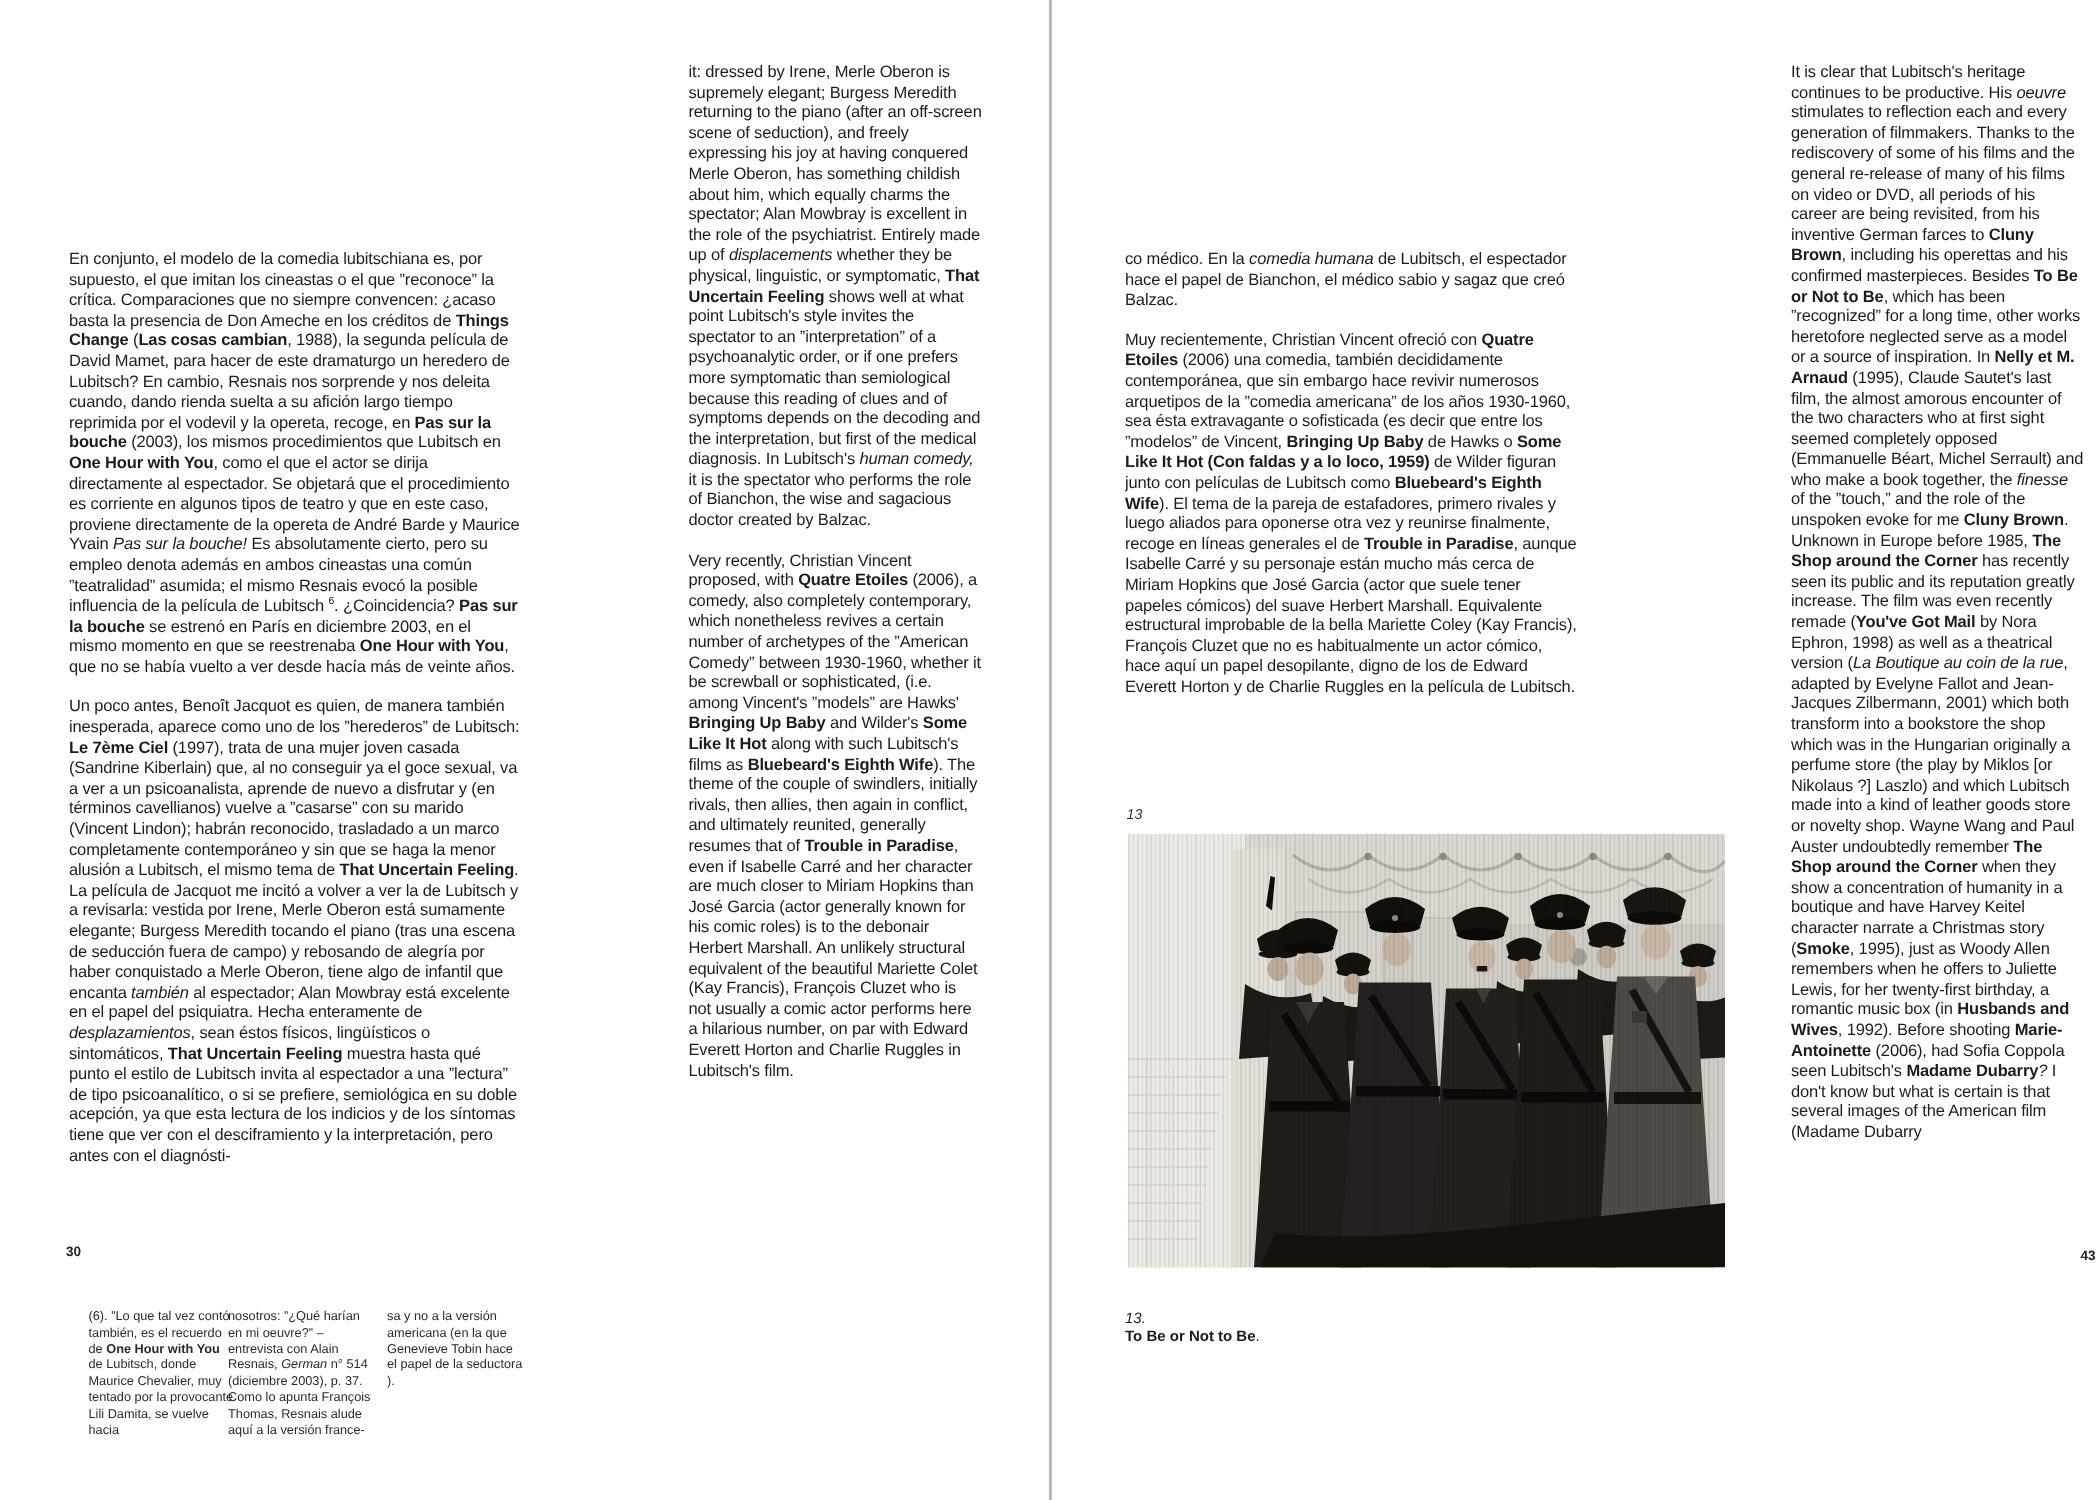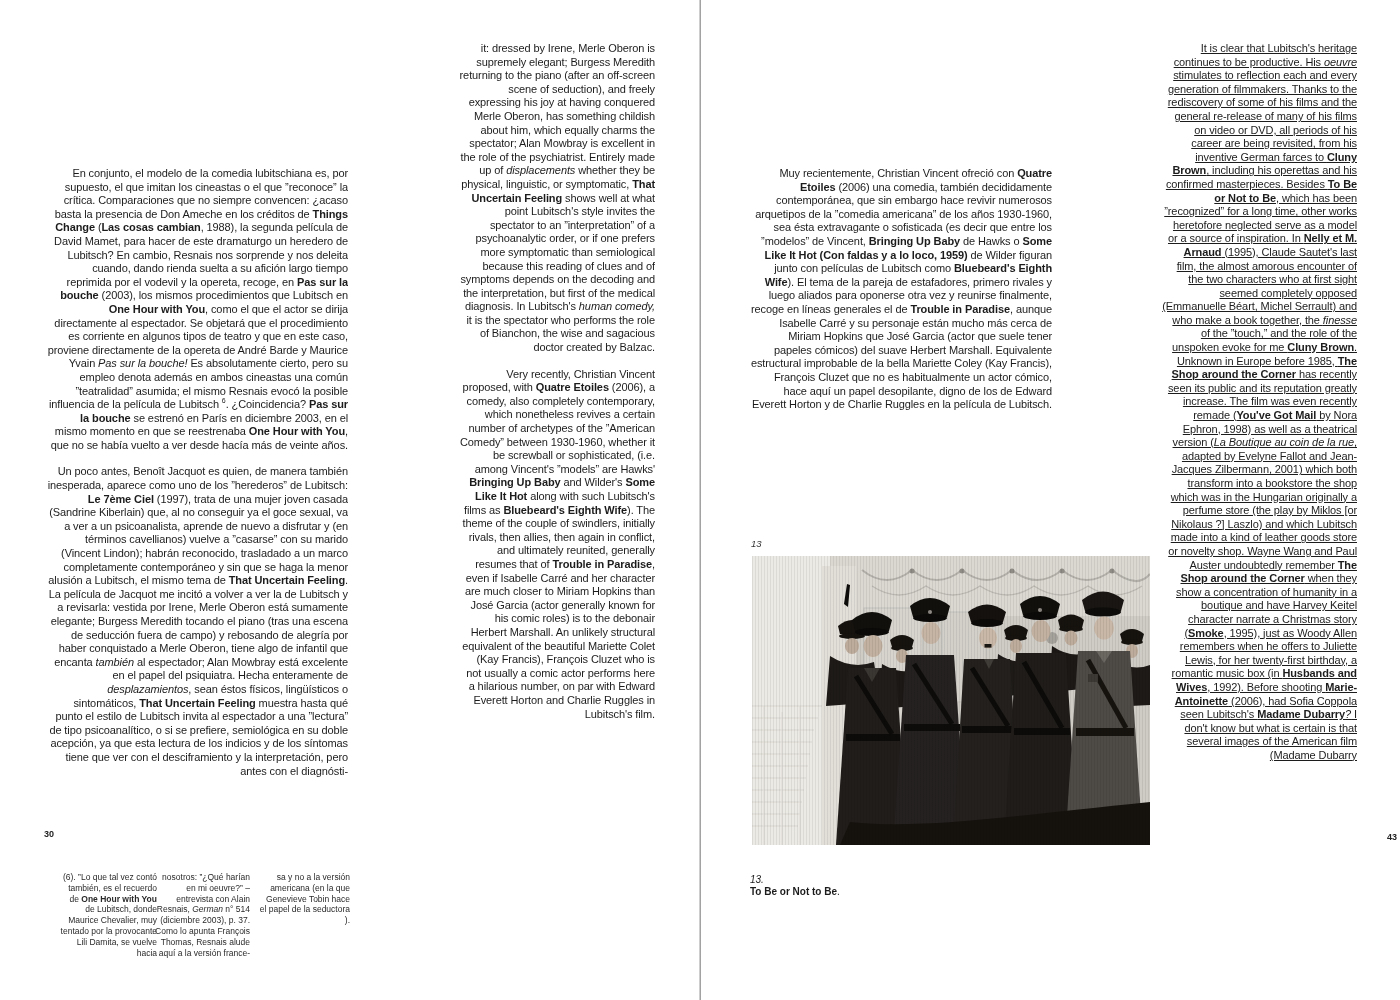--- a/index.html
+++ b/index.html
@@ -2,21 +2,21 @@
 <html><head>
 <meta charset="utf-8">
 <style>
   html,body{margin:0;padding:0;}
   body{
     width:1400px;height:1000px;position:relative;overflow:hidden;
     background:#ffffff;color:#1c1c1c;
     font-family:"Liberation Sans","DejaVu Sans",sans-serif;
     -webkit-font-smoothing:antialiased;
   }
-  .col{position:absolute;overflow:hidden;text-align:right;}
+  .col{position:absolute;overflow:hidden;text-align:left;}
   .body-text{font-size:11px;line-height:13.6px;letter-spacing:-0.1px;}
   .body-text p{margin:0 0 13px 0;}
   sup{font-size:7px;line-height:0;vertical-align:super;}
   .gutter{position:absolute;top:0;left:699px;width:2px;height:1000px;
     background:linear-gradient(to right,#e3e3e3,#8d8d8d);}
   .pagenum{position:absolute;font-size:9px;font-weight:bold;color:#222;margin-left:24px;}
   .fn{font-size:8.5px;line-height:10.8px;color:#2a2a2a;letter-spacing:0;}
   .fig-num{position:absolute;font-size:9.5px;font-style:italic;color:#333;}
   .caption{position:absolute;font-size:10px;line-height:12px;color:#1c1c1c;}
   .caption .cap-no{font-style:italic;display:block;}
@@ -40,20 +40,21 @@
 <div class="col body-text" style="left:459px;top:42px;width:196px;height:800px;">
   <p><span>it: dressed by Irene, Merle Oberon is supremely elegant; Burgess Meredith returning to the piano (after an off-screen scene of seduction), and freely expressing his joy at having conquered Merle Oberon, has something childish about him, which equally charms the spectator; Alan Mowbray is excellent in the role of the psychiatrist. Entirely made up of </span><span style="font-style: italic;">displacements</span><span> whether they be physical, linguistic, or symptomatic, </span><span style="font-weight: bold;">That Uncertain Feeling</span><span> shows well at what point Lubitsch's style invites the spectator to an ”interpretation” of a psychoanalytic order, or if one prefers more symptomatic than semiological because this reading of clues and of symptoms depends on the decoding and the interpretation, but first of the medical diagnosis. In Lubitsch's </span><span style="font-style: italic;">human comedy,</span><span> it is the spectator who performs the role of Bianchon, the wise and sagacious doctor created by Balzac.</span></p>
   <p><span>Very recently, Christian Vincent proposed, with </span><span style="font-weight: bold;">Quatre Etoiles</span><span> (2006), a comedy, also completely contemporary, which nonetheless revives a certain number of archetypes of the ”American Comedy” between 1930-1960, whether it be screwball or sophisticated, (i.e. among Vincent's ”models” are Hawks' </span><span style="font-weight: bold;">Bringing Up Baby</span><span> and Wilder's </span><span style="font-weight: bold;">Some Like It Hot</span><span> along with such Lubitsch's films as </span><span style="font-weight: bold;">Bluebeard's Eighth Wife</span><span>). The theme of the couple of swindlers, initially rivals, then allies, then again in conflict, and ultimately reunited, generally resumes that of </span><span style="font-weight: bold;">Trouble in Paradise</span><span>, even if Isabelle Carré and her character are much closer to Miriam Hopkins than José Garcia (actor generally known for his comic roles) is to the debonair Herbert Marshall. An unlikely structural equivalent of the beautiful Mariette Colet (Kay Francis), François Cluzet who is not usually a comic actor performs here a hilarious number, on par with Edward Everett Horton and Charlie Ruggles in Lubitsch's film.</span></p>
 </div>
 
 <div class="col fn" style="left:59px;top:872px;width:98px;height:110px;"><span>(6). ”Lo que tal vez contó también, es el recuerdo de </span><span style="font-weight: bold;">One Hour with You</span><span> de Lubitsch, donde Maurice Chevalier, muy tentado por la provocante Lili Damita, se vuelve hacia</span></div>
 <div class="col fn" style="left:152px;top:872px;width:98px;height:110px;"><span>nosotros: ”¿Qué harían en mi oeuvre?” – entrevista con Alain Resnais, </span><span style="font-style: italic;">German</span><span> n° 514 (diciembre 2003), p. 37. Como lo apunta François Thomas, Resnais alude aquí a la versión france-</span></div>
 <div class="col fn" style="left:258px;top:872px;width:92px;height:110px;"><span>sa y no a la versión americana (en la que Genevieve Tobin hace el papel de la seductora ).</span></div>
 
 <div class="col body-text" style="left:750px;top:167px;width:302px;height:372px;">
+  <p><span>co médico. En la </span><span style="font-style: italic;">comedia humana</span><span> de Lubitsch, el espectador hace el papel de Bianchon, el médico sabio y sagaz que creó Balzac.</span></p>
   <p><span>Muy recientemente, Christian Vincent ofreció con </span><span style="font-weight: bold;">Quatre Etoiles</span><span> (2006) una comedia, también decididamente contemporánea, que sin embargo hace revivir numerosos arquetipos de la ”comedia americana” de los años 1930-1960, sea ésta extravagante o sofisticada (es decir que entre los ”modelos” de Vincent, </span><span style="font-weight: bold;">Bringing Up Baby</span><span> de Hawks o </span><span style="font-weight: bold;">Some Like It Hot (Con faldas y a lo loco, 1959)</span><span> de Wilder figuran junto con películas de Lubitsch como </span><span style="font-weight: bold;">Bluebeard's Eighth Wife</span><span>). El tema de la pareja de estafadores, primero rivales y luego aliados para oponerse otra vez y reunirse finalmente, recoge en líneas generales el de </span><span style="font-weight: bold;">Trouble in Paradise</span><span>, aunque Isabelle Carré y su personaje están mucho más cerca de Miriam Hopkins que José Garcia (actor que suele tener papeles cómicos) del suave Herbert Marshall. Equivalente estructural improbable de la bella Mariette Coley (Kay Francis), François Cluzet que no es habitualmente un actor cómico, hace aquí un papel desopilante, digno de los de Edward Everett Horton y de Charlie Ruggles en la película de Lubitsch.</span></p>
 </div>
 
 <div class="fig-num" style="left:751px;top:538px;">13</div>
 
 <div class="photo-wrap">
   <svg width="398" height="289" viewBox="0 0 398 289">
 
     <rect width="398" height="289" fill="#cfccc6"></rect>
     <rect x="0" y="0" width="398" height="60" fill="#dbd8d2"></rect>
@@ -174,17 +175,17 @@
     <path d="M88,289 L98,266 C170,274 260,260 398,246 L398,289 Z" fill="#15120e"></path>
   </svg>
   <div class="grain"></div>
 </div>
 
 <div class="caption" style="left:750px;top:874px;width:200px;">
   <span class="cap-no">13.</span>
   <span><span style="font-weight: bold;">To Be or Not to Be</span><span>.</span></span>
 </div>
 
-<div class="col body-text" style="left:1161px;top:42px;width:196px;height:808px;text-decoration:underline;">
+<div class="col body-text" style="left:1194px;top:42px;width:196px;height:808px;">
   <p><span>It is clear that Lubitsch's heritage continues to be productive. His </span><span style="font-style: italic;">oeuvre</span><span> stimulates to reflection each and every generation of filmmakers. Thanks to the rediscovery of some of his films and the general re-release of many of his films on video or DVD, all periods of his career are being revisited, from his inventive German farces to </span><span style="font-weight: bold;">Cluny Brown</span><span>, including his operettas and his confirmed masterpieces. Besides </span><span style="font-weight: bold;">To Be or Not to Be</span><span>, which has been ”recognized” for a long time, other works heretofore neglected serve as a model or a source of inspiration. In </span><span style="font-weight: bold;">Nelly et M. Arnaud</span><span> (1995), Claude Sautet's last film, the almost amorous encounter of the two characters who at first sight seemed completely opposed (Emmanuelle Béart, Michel Serrault) and who make a book together, the </span><span style="font-style: italic;">finesse</span><span> of the ”touch,” and the role of the unspoken evoke for me </span><span style="font-weight: bold;">Cluny Brown</span><span>. Unknown in Europe before 1985, </span><span style="font-weight: bold;">The Shop around the Corner</span><span> has recently seen its public and its reputation greatly increase. The film was even recently remade (</span><span style="font-weight: bold;">You've Got Mail</span><span> by Nora Ephron, 1998) as well as a theatrical version (</span><span style="font-style: italic;">La Boutique au coin de la rue</span><span>, adapted by Evelyne Fallot and Jean-Jacques Zilbermann, 2001) which both transform into a bookstore the shop which was in the Hungarian originally a perfume store (the play by Miklos [or Nikolaus ?] Laszlo) and which Lubitsch made into a kind of leather goods store or novelty shop. Wayne Wang and Paul Auster undoubtedly remember </span><span style="font-weight: bold;">The Shop around the Corner</span><span> when they show a concentration of humanity in a boutique and have Harvey Keitel character narrate a Christmas story (</span><span style="font-weight: bold;">Smoke</span><span>, 1995), just as Woody Allen remembers when he offers to Juliette Lewis, for her twenty-first birthday, a romantic music box (in </span><span style="font-weight: bold;">Husbands and Wives</span><span>, 1992). Before shooting </span><span style="font-weight: bold;">Marie-Antoinette</span><span> (2006), had Sofia Coppola seen Lubitsch's </span><span style="font-weight: bold;">Madame Dubarry</span><span style="font-style: italic;">?</span><span> I don't know but what is certain is that several images of the American film (Madame Dubarry</span></p>
 </div>
 
 <div class="pagenum" style="left:1363px;top:832px;">43</div>
 
 </body></html>

